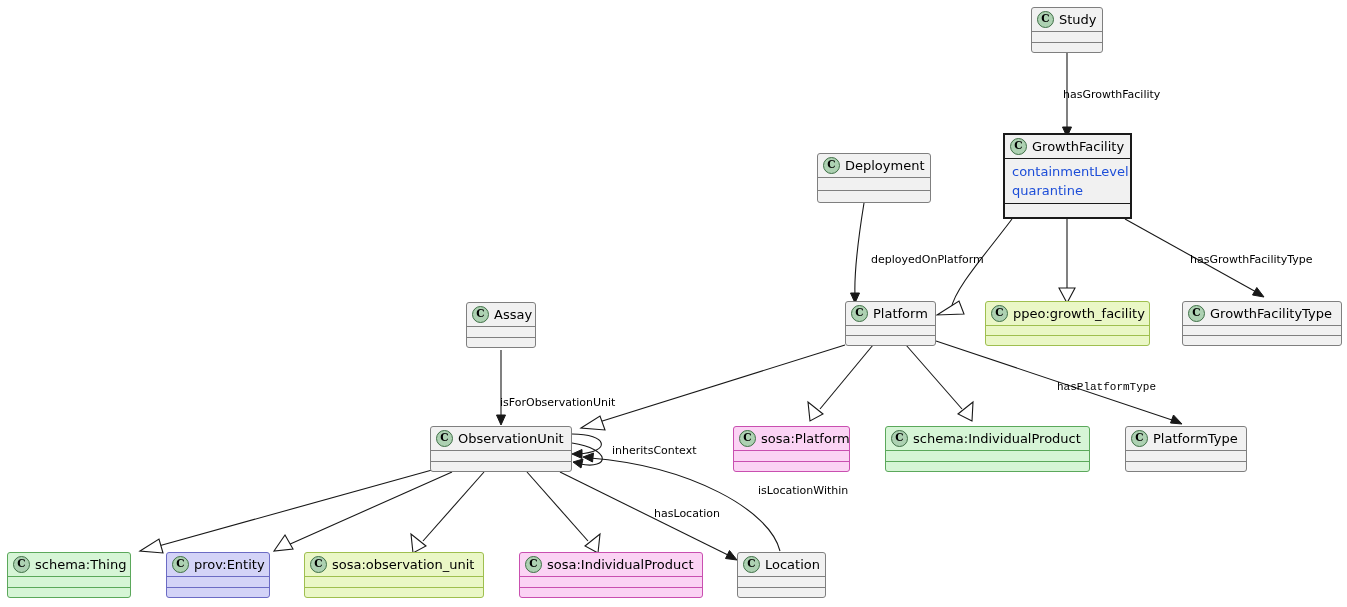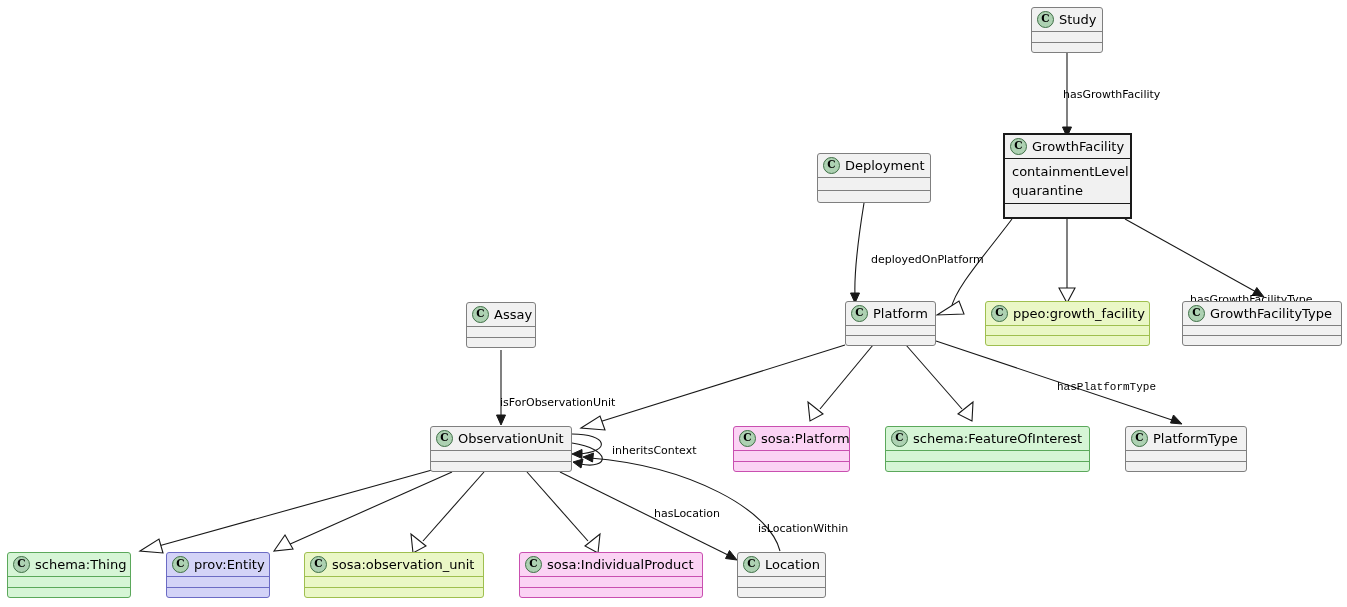--- a/index.html
+++ b/index.html
@@ -10,21 +10,21 @@
   .node{position:absolute;box-sizing:border-box;border:1px solid #7f7f7f;border-radius:3px;
         background:#f1f1f1;display:flex;flex-direction:column;overflow:hidden;}
   .node .hdr{display:flex;align-items:center;gap:5px;padding:3px 7px 3px 5px;white-space:nowrap;}
   .node .cicon{flex:0 0 auto;width:15px;height:15px;border-radius:50%;
                background:#ADD1B2;border:1.2px solid #3f6f46;color:#000;
                font-size:10.5px;font-weight:bold;line-height:13px;text-align:center;
                font-family:"DejaVu Serif","Liberation Serif",serif;}
   .node .nm{font-size:13px;color:#000;line-height:16px;}
   .node .sep{height:1px;background:#7f7f7f;flex:0 0 auto;}
   .node .comp{flex:1 1 auto;min-height:6px;}
-  .node .attrs{padding:3px 7px;font-size:13px;line-height:19px;color:#000000;white-space:nowrap;}
+  .node .attrs{padding:3px 7px;font-size:13px;line-height:19px;color:#1d4ed8;white-space:nowrap;}
 
   
   .n-plain{background:#f1f1f1;border-color:#7f7f7f;}
   .n-plain .sep{background:#7f7f7f;}
   .n-strong{background:#f1f1f1;border:2px solid #1a1a1a;border-radius:0;}
   .n-strong .sep{background:#1a1a1a;}
   .n-pink{background:#FBD3F4;border-color:#C94FB0;}
   .n-pink .sep{background:#C94FB0;}
   .n-green{background:#D6F5D6;border-color:#5BA85B;}
   .n-green .sep{background:#5BA85B;}
@@ -131,26 +131,26 @@
     </g>
 
     <g>
       <path d="M 780,551 C 770,510 690,466 590,458"></path>
       <polygon class="solidhead" points="583,457 593.5,453 592.5,462"></polygon>
     </g>
   </svg>
 
   <div class="elabel" style="left:1063px;top:88px;">hasGrowthFacility</div>
   <div class="elabel" style="left:871px;top:253px;">deployedOnPlatform</div>
-  <div class="elabel" style="left:1190px;top:253px;margin-top:40px;">hasGrowthFacilityType</div>
+  <div class="elabel" style="left:1190px;top:253px;">hasGrowthFacilityType</div>
   <div class="elabel" style="left:500px;top:380px;margin-top:16px;">isForObservationUnit</div>
   <div class="elabel" style="left:1057px;top:380px;font-family:Liberation Mono, monospace;">hasPlatformType</div>
   <div class="elabel" style="left:612px;top:444px;">inheritsContext</div>
   <div class="elabel" style="left:654px;top:507px;">hasLocation</div>
-  <div class="elabel" style="left:758px;top:522px;">isLocationWithin</div>
+  <div class="elabel" style="left:758px;top:484px;">isLocationWithin</div>
 
   <div class="node n-plain" style="left:1031px;top:7px;width:72px;height:46px;">
     <div class="hdr">
       <span class="cicon">C</span>
       <span class="nm">Study</span>
     </div>
     <div class="sep"></div>
     <div class="comp"></div>
     <div class="sep"></div>
     <div class="comp"></div>
@@ -243,21 +243,21 @@
     </div>
     <div class="sep"></div>
     <div class="comp"></div>
     <div class="sep"></div>
     <div class="comp"></div>
   </div>
 
   <div class="node n-green" style="left:885px;top:426px;width:205px;height:46px;">
     <div class="hdr">
       <span class="cicon">C</span>
-      <span class="nm">schema:FeatureOfInterest</span>
+      <span class="nm">schema:IndividualProduct</span>
     </div>
     <div class="sep"></div>
     <div class="comp"></div>
     <div class="sep"></div>
     <div class="comp"></div>
   </div>
 
   <div class="node n-plain" style="left:1125px;top:426px;width:122px;height:46px;">
     <div class="hdr">
       <span class="cicon">C</span>

